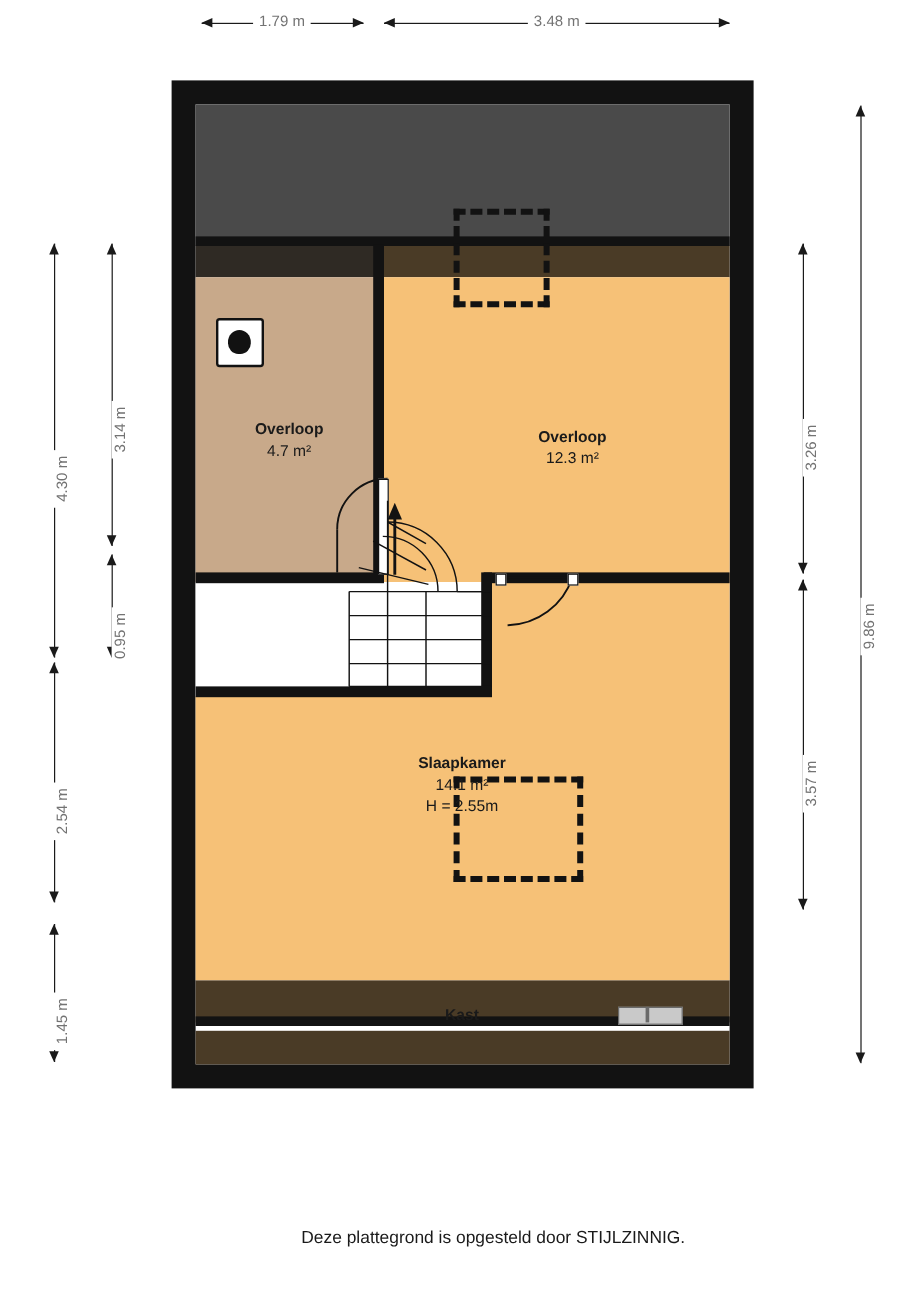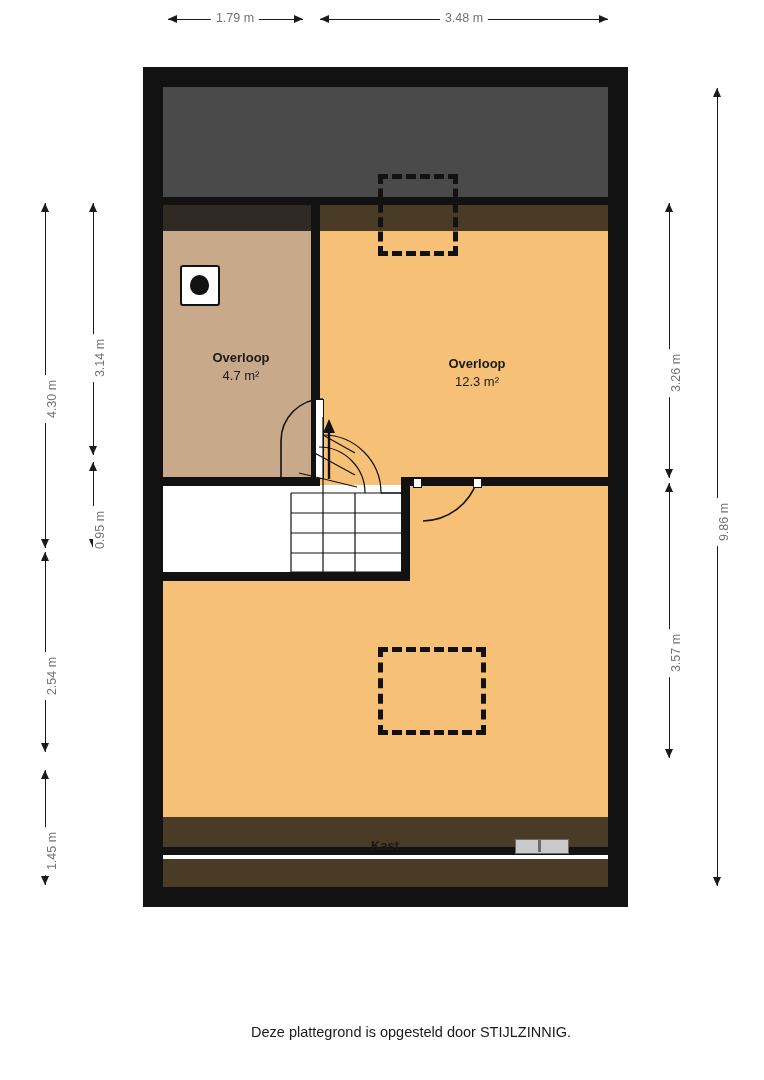--- a/index.html
+++ b/index.html
@@ -267,20 +267,25 @@
       <div class="label" id="lbl-berging">
         <div class="nm">Overloop</div>
         <div>4.7 m²</div>
       </div>
 
       <div class="label" id="lbl-overloop">
         <div class="nm">Overloop</div>
         <div>12.3 m²</div>
       </div>
 
+      <div class="label" id="lbl-slaapkamer">
+        <div class="nm">Slaapkamer</div>
+        <div>14.1 m²</div>
+        <div>H = 2.55m</div>
+      </div>
 
       <div class="label" id="lbl-kast">
         <div class="nm">Kast</div>
       </div>
 
     </div>
   </div>
 
   <div class="dim dim-v abs" id="dim-right-inner-1" style="left:660px;top:203px;width:20px;height:275px;">
     <div class="line" style="left:9px;top:0;height:275px;"></div>

